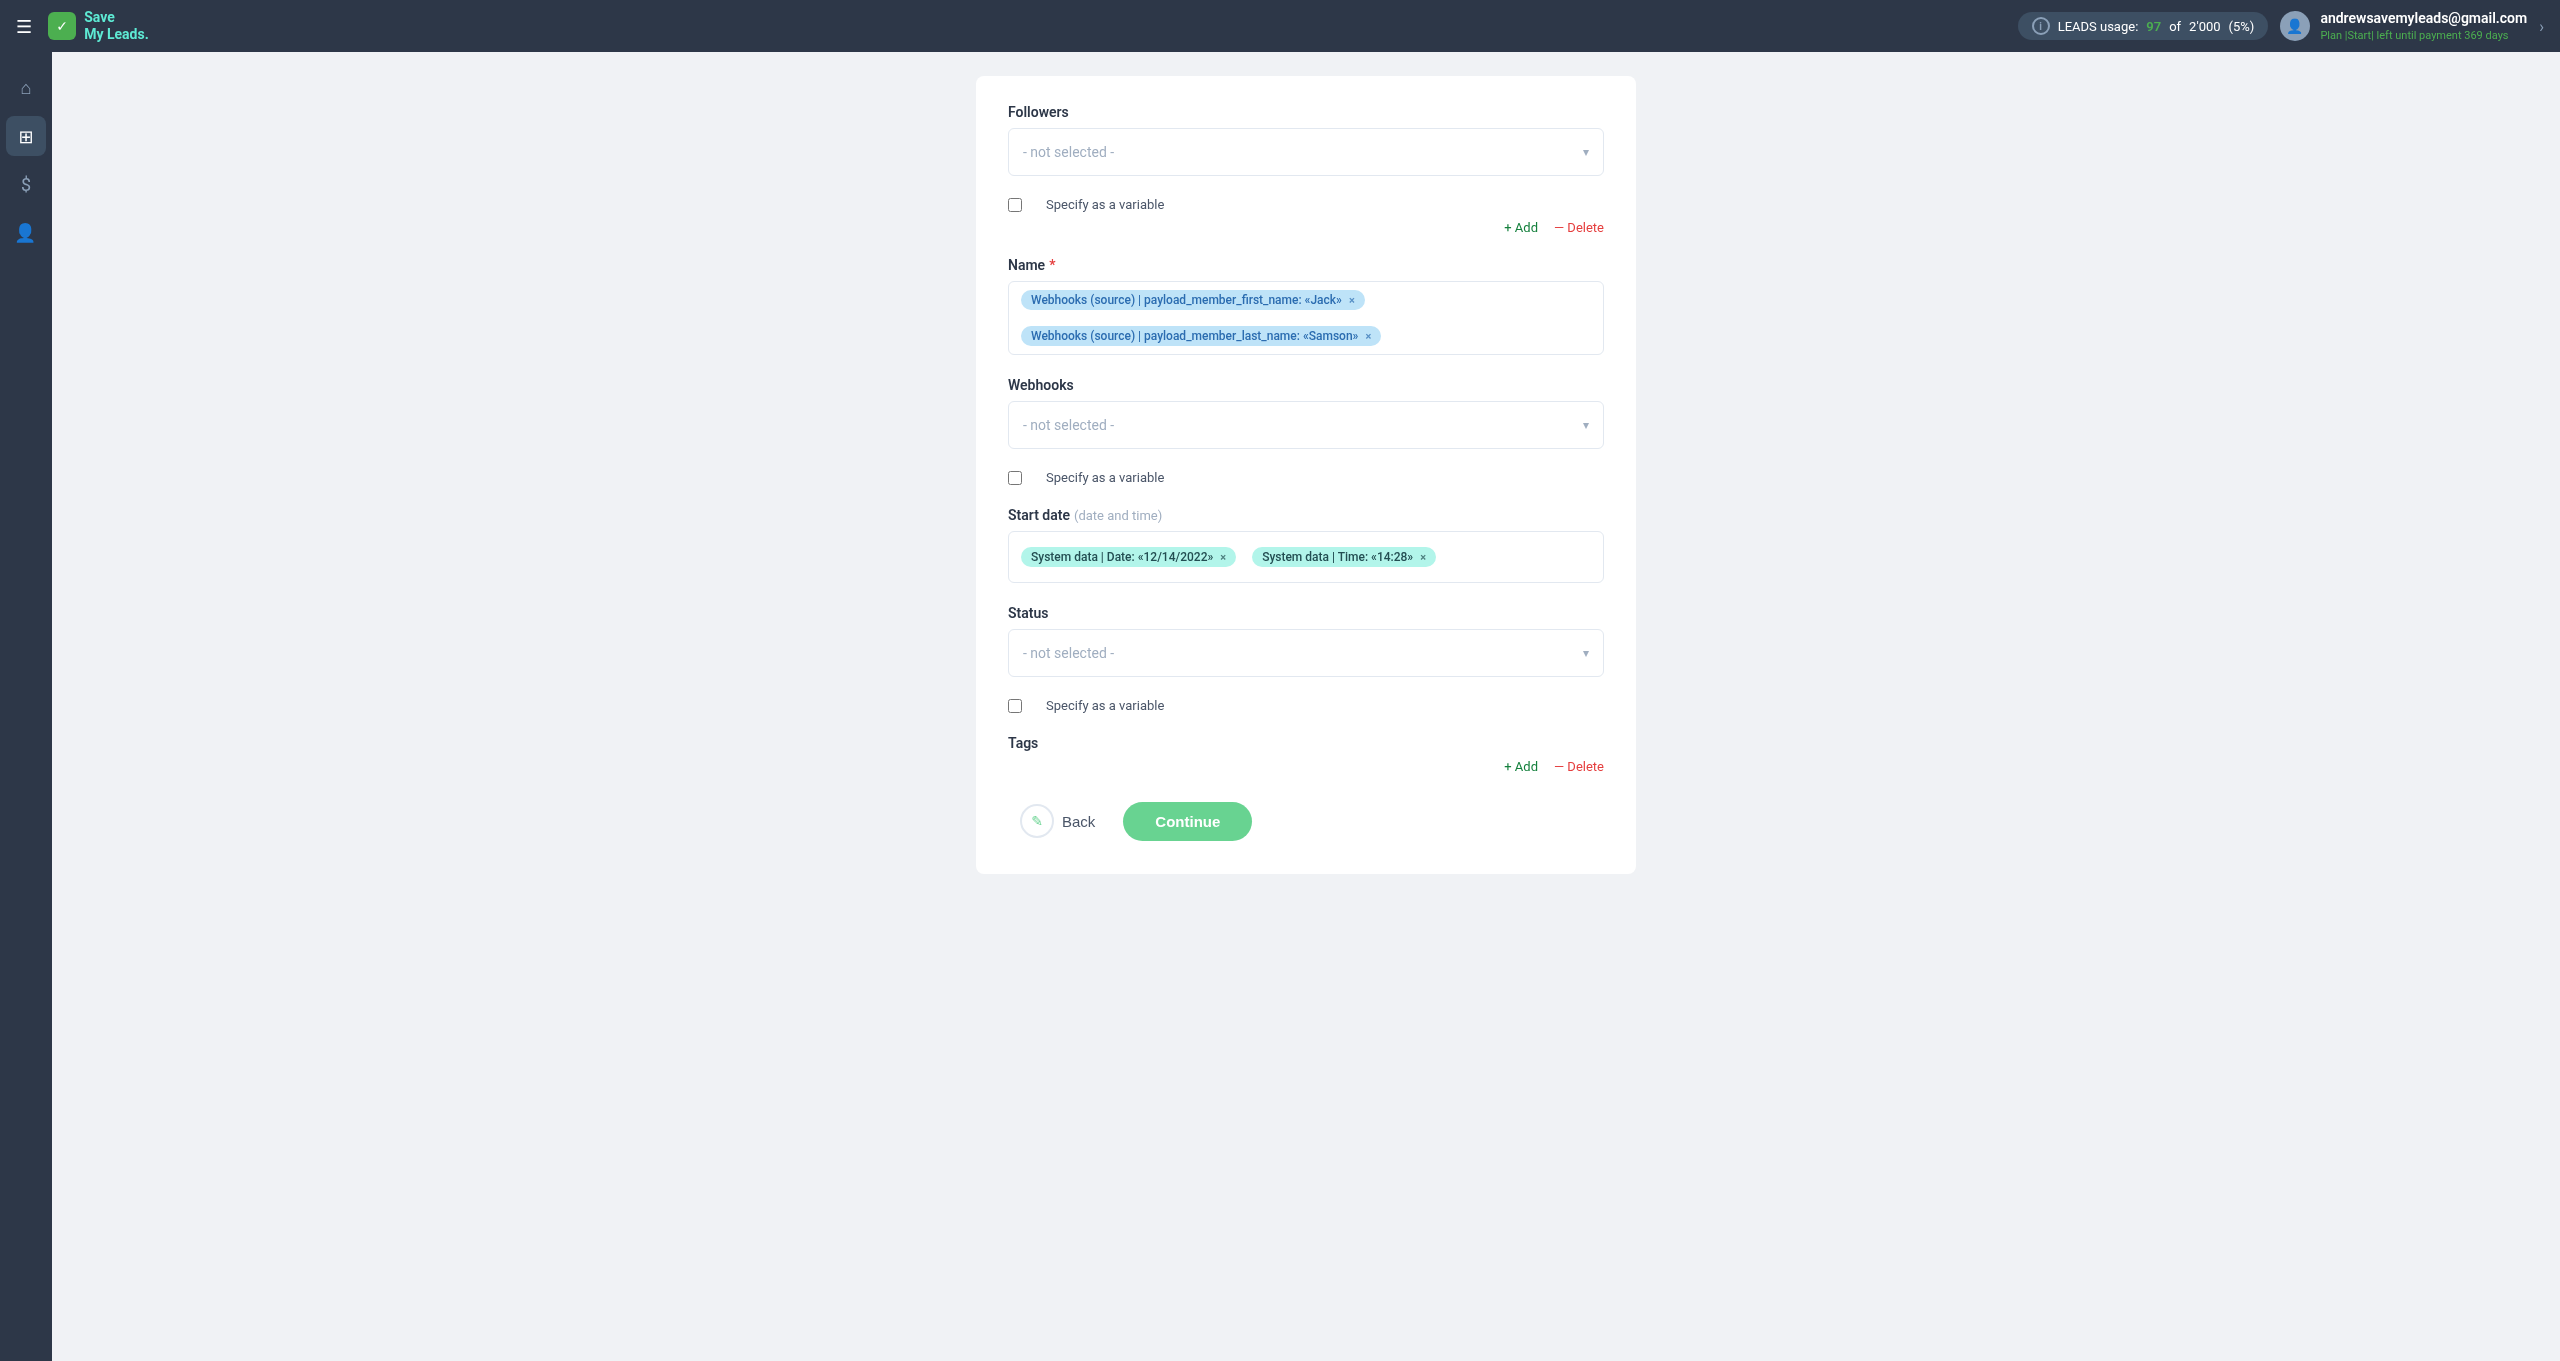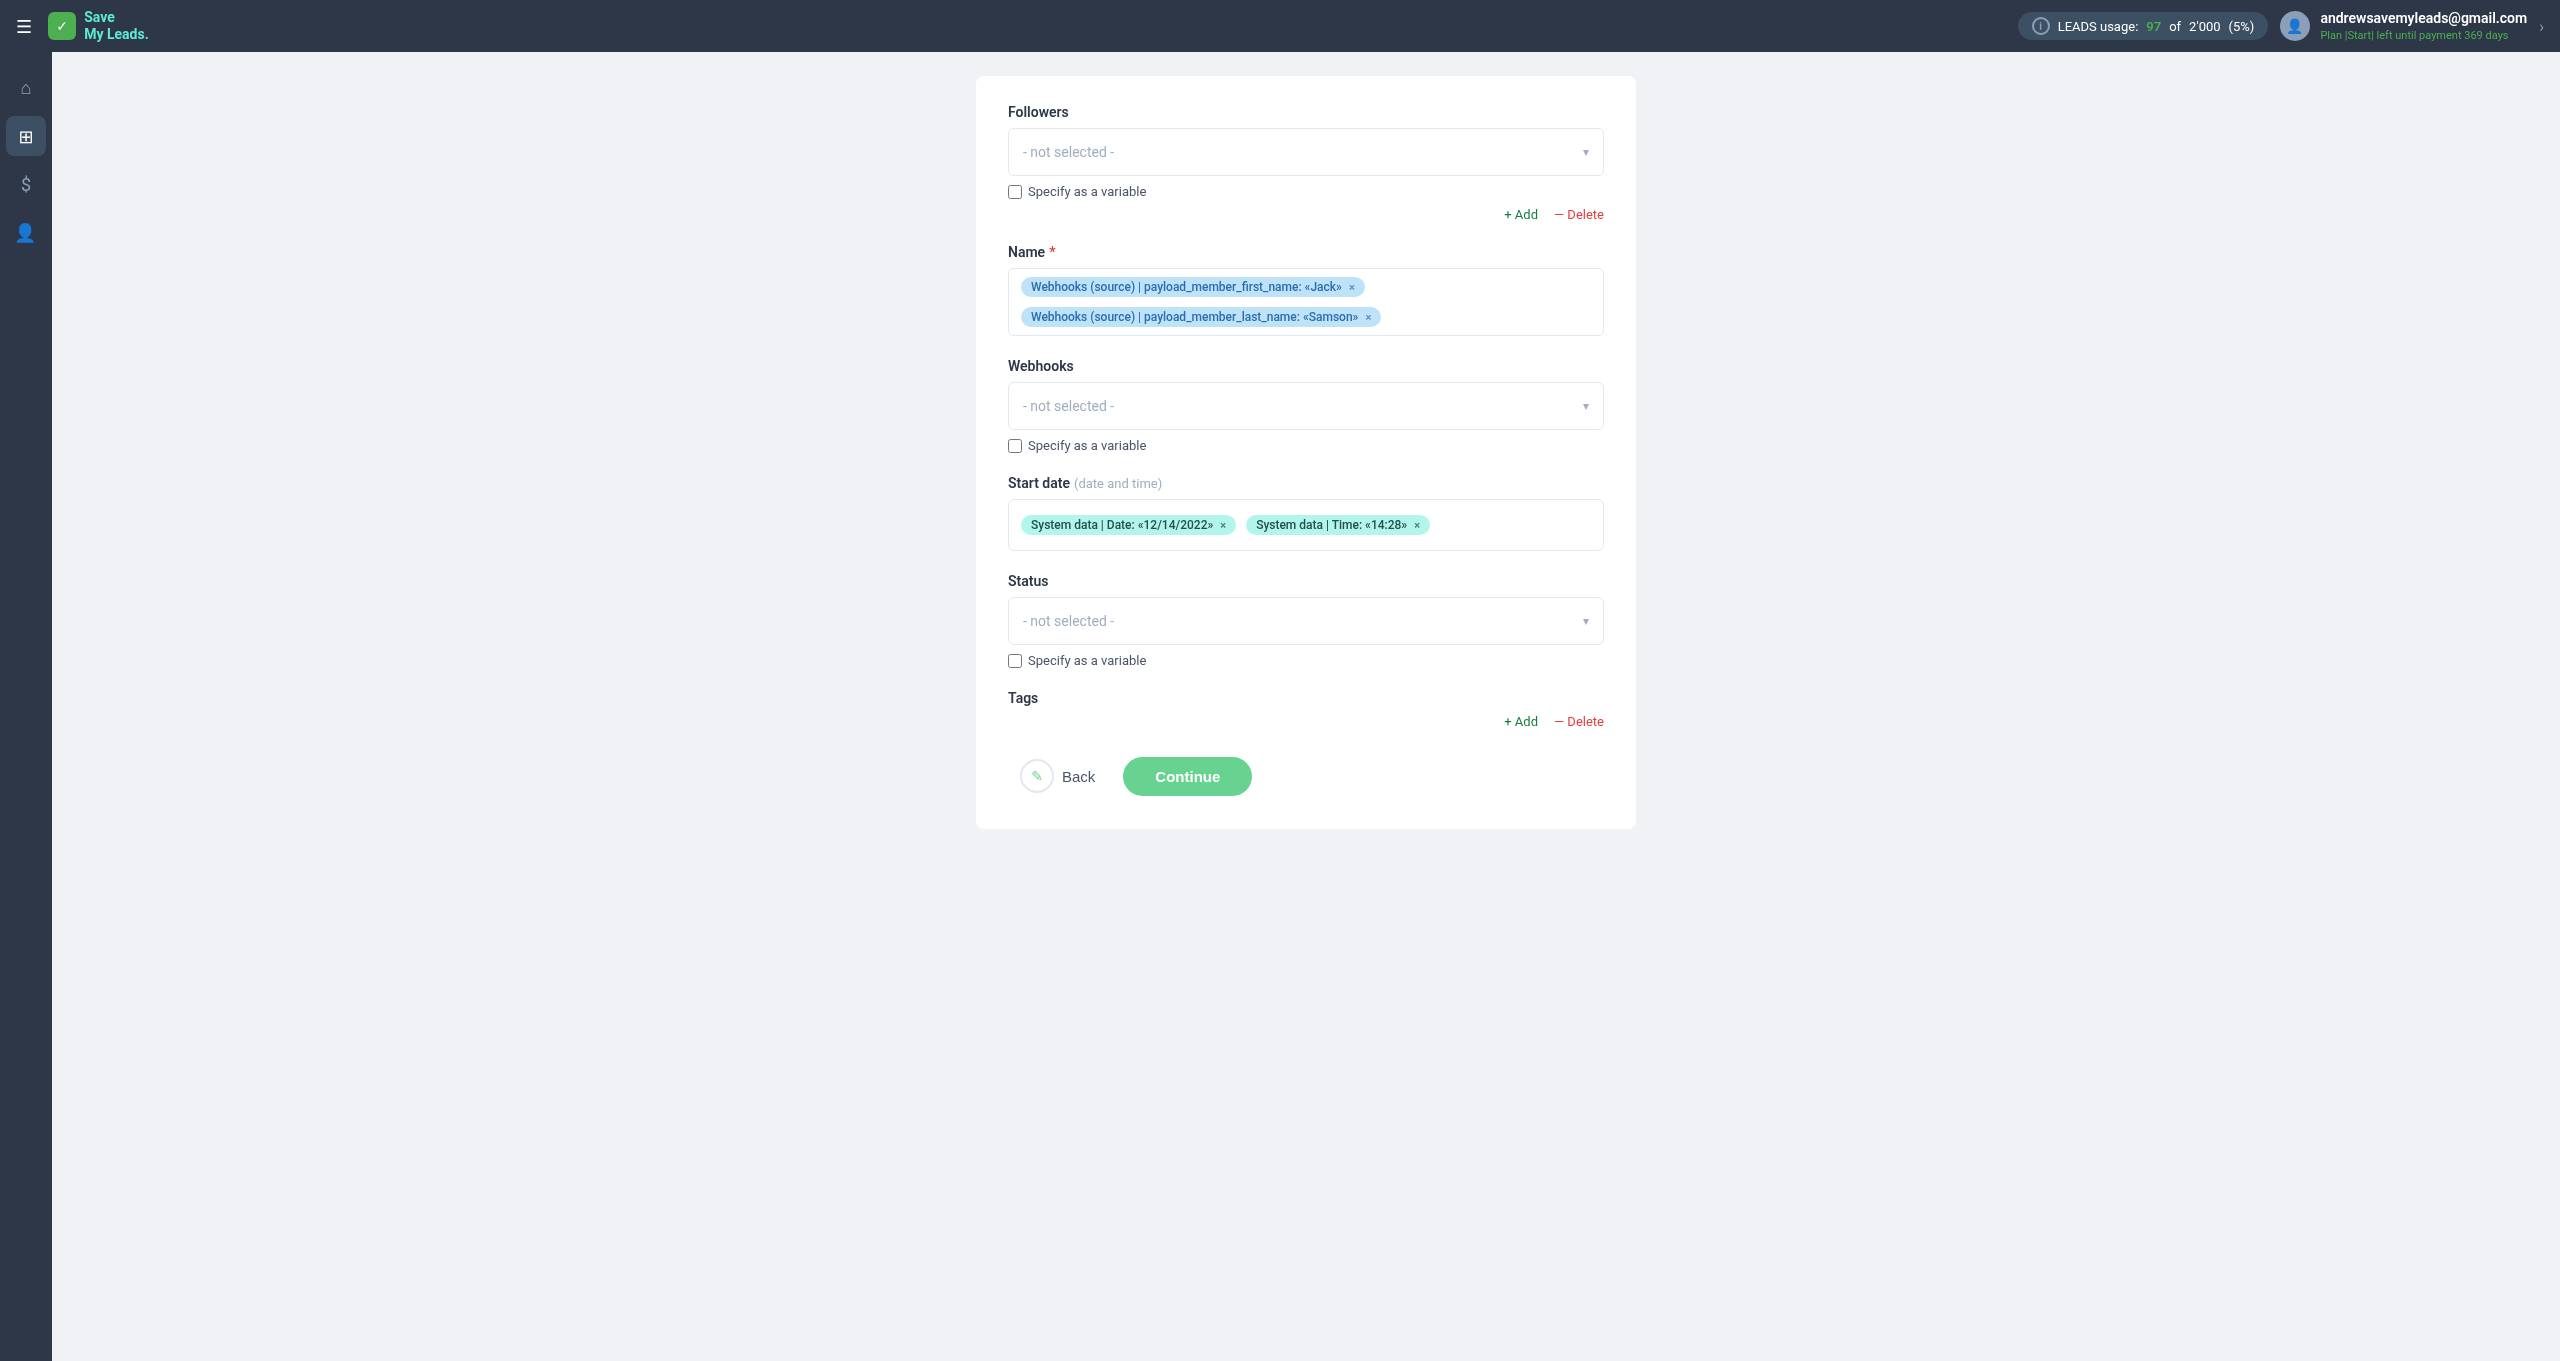--- a/index.html
+++ b/index.html
@@ -77,36 +77,36 @@
     .dropdown {
       width: 100%; height: 48px; border: 1px solid #e2e8f0; border-radius: 6px;
       display: flex; align-items: center; justify-content: space-between;
       padding: 0 14px; cursor: pointer; background: white; font-size: 14px; color: #a0aec0;
     }
     .dropdown-arrow { color: #a0aec0; font-size: 12px; }
 
     
     .tag-input-area {
       width: 100%; min-height: 52px; border: 1px solid #e2e8f0; border-radius: 6px;
-      padding: 8px 12px; display: flex; flex-wrap: wrap; gap: 10px; align-items: center;
+      padding: 8px 12px; display: flex; flex-wrap: wrap; gap: 16px; align-items: center;
     }
 
     .tag {
       display: flex; align-items: center; gap: 5px; border-radius: 16px;
       padding: 3px 10px; font-size: 12px; font-weight: 500;
     }
     .tag-blue { background: #bee3f8; color: #2b6cb0; }
     .tag-teal { background: #b2f5ea; color: #234e52; }
     .tag-x {
       cursor: pointer; font-size: 11px; color: inherit; opacity: 0.7;
       font-weight: bold; margin-left: 2px;
     }
 
     
-    .checkbox-row { display: flex; align-items: center; gap: 6px; margin-top: 8px; }
+    .checkbox-row { display: flex; align-items: center; gap: 24px; margin-top: 21px; }
     .checkbox-row input[type="checkbox"] { width: 14px; height: 14px; cursor: pointer; }
     .checkbox-label { font-size: 13px; color: #4a5568; }
 
     
     .action-row { display: flex; justify-content: flex-end; gap: 16px; margin-top: 8px; }
     .action-add { color: #15803d; font-size: 13px; cursor: pointer; display: flex; align-items: center; gap: 4px; }
     .action-delete { color: #e53e3e; font-size: 13px; cursor: pointer; display: flex; align-items: center; gap: 4px; }
 
     
     .text-input {

